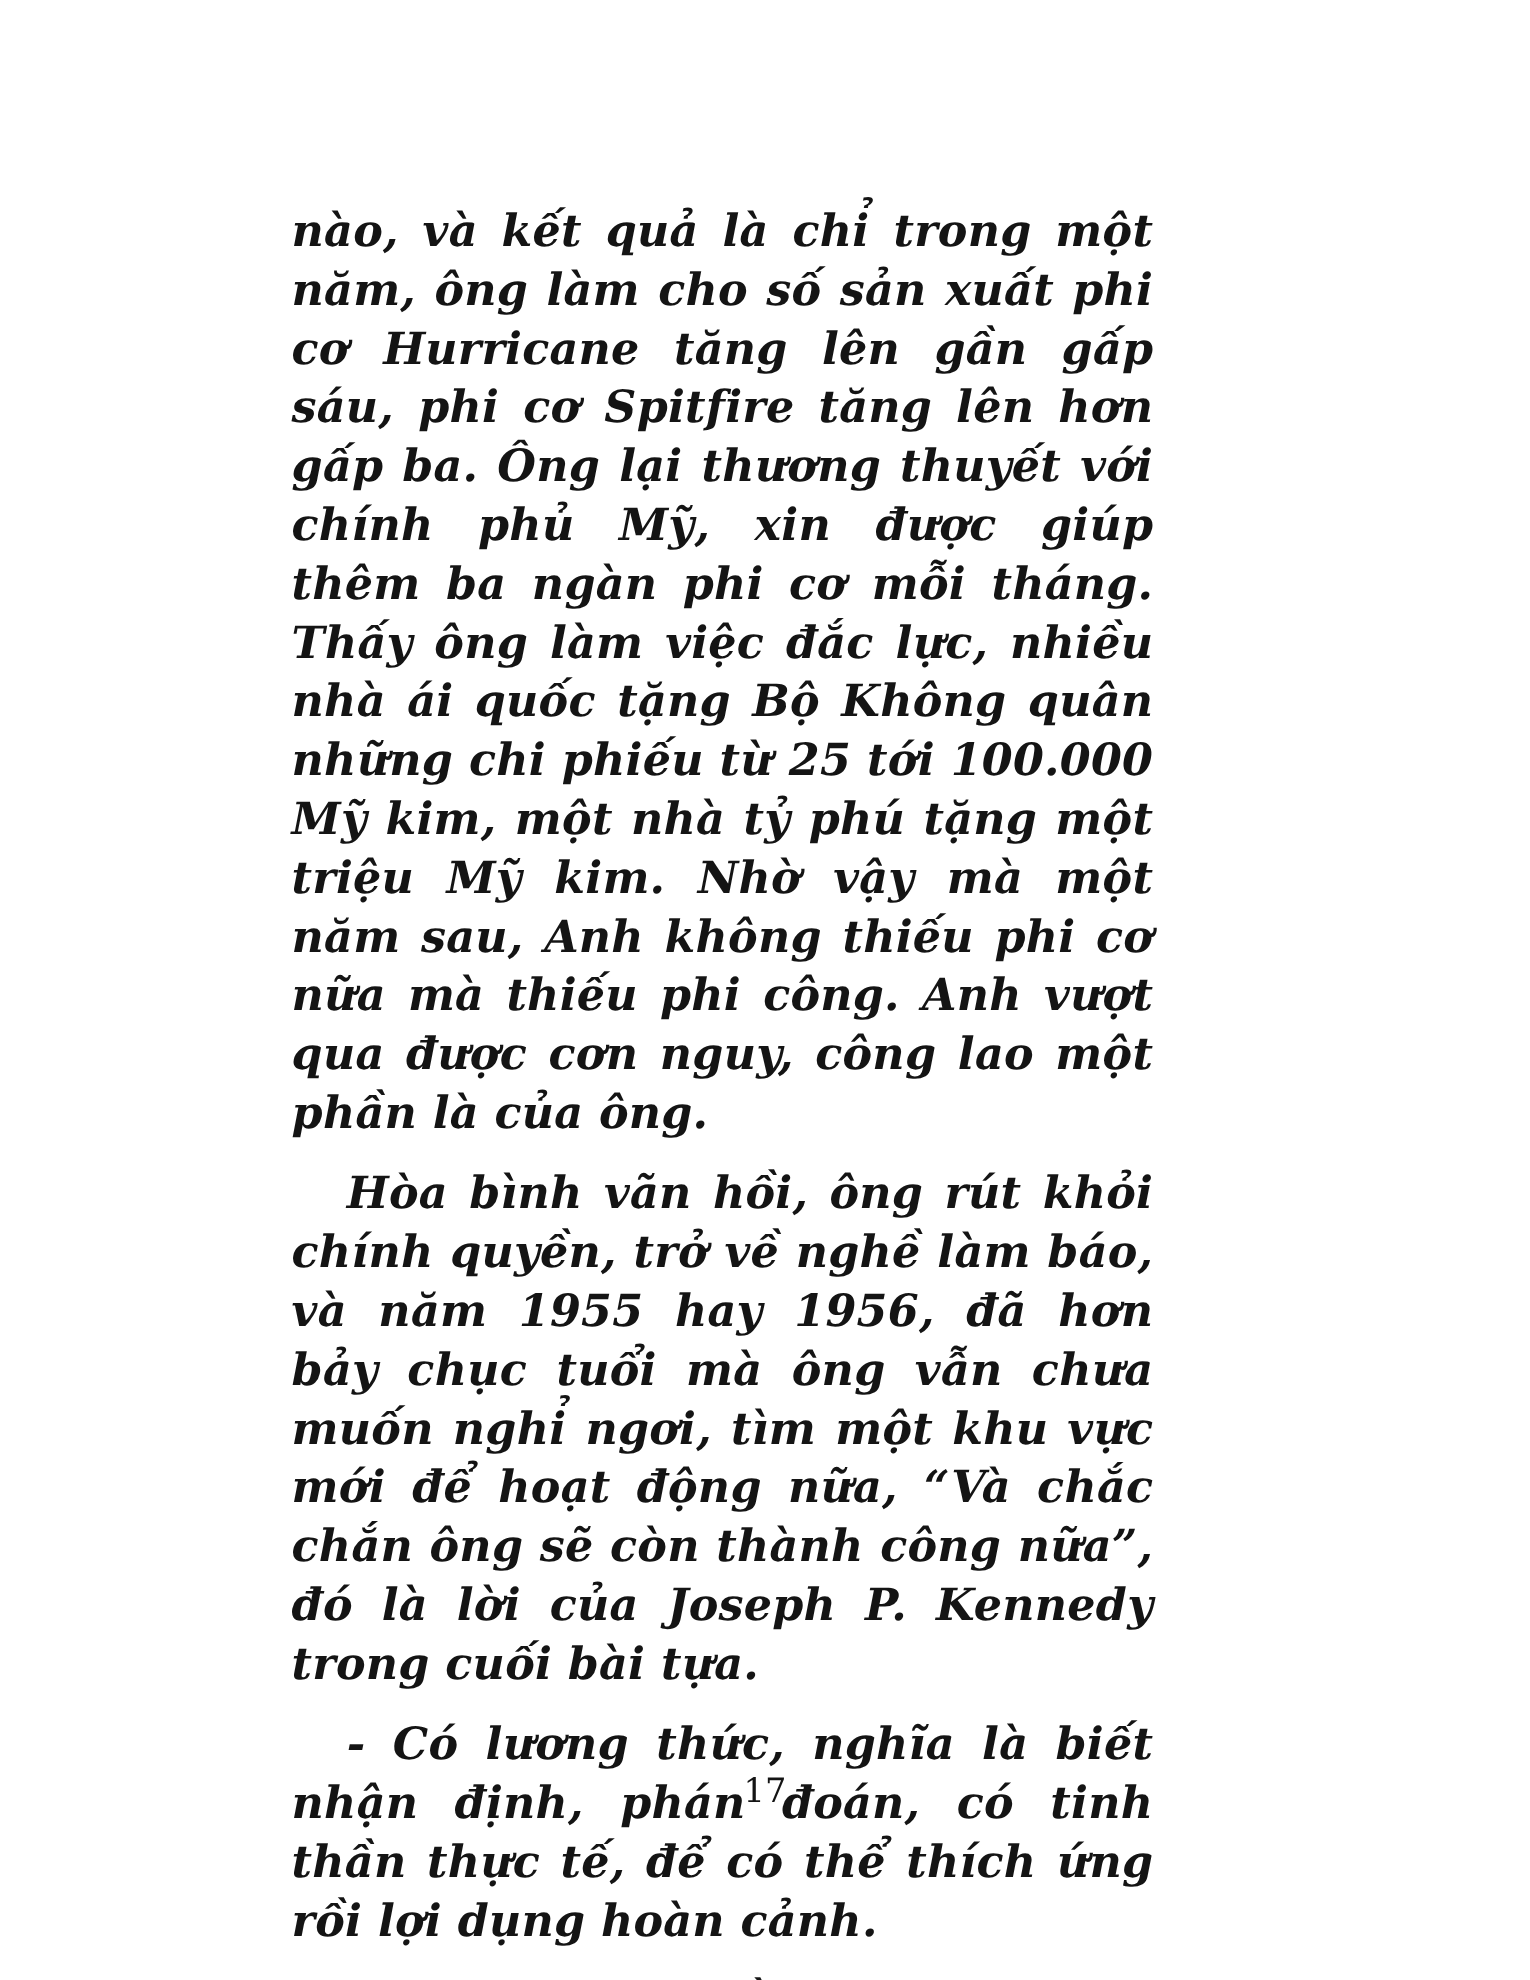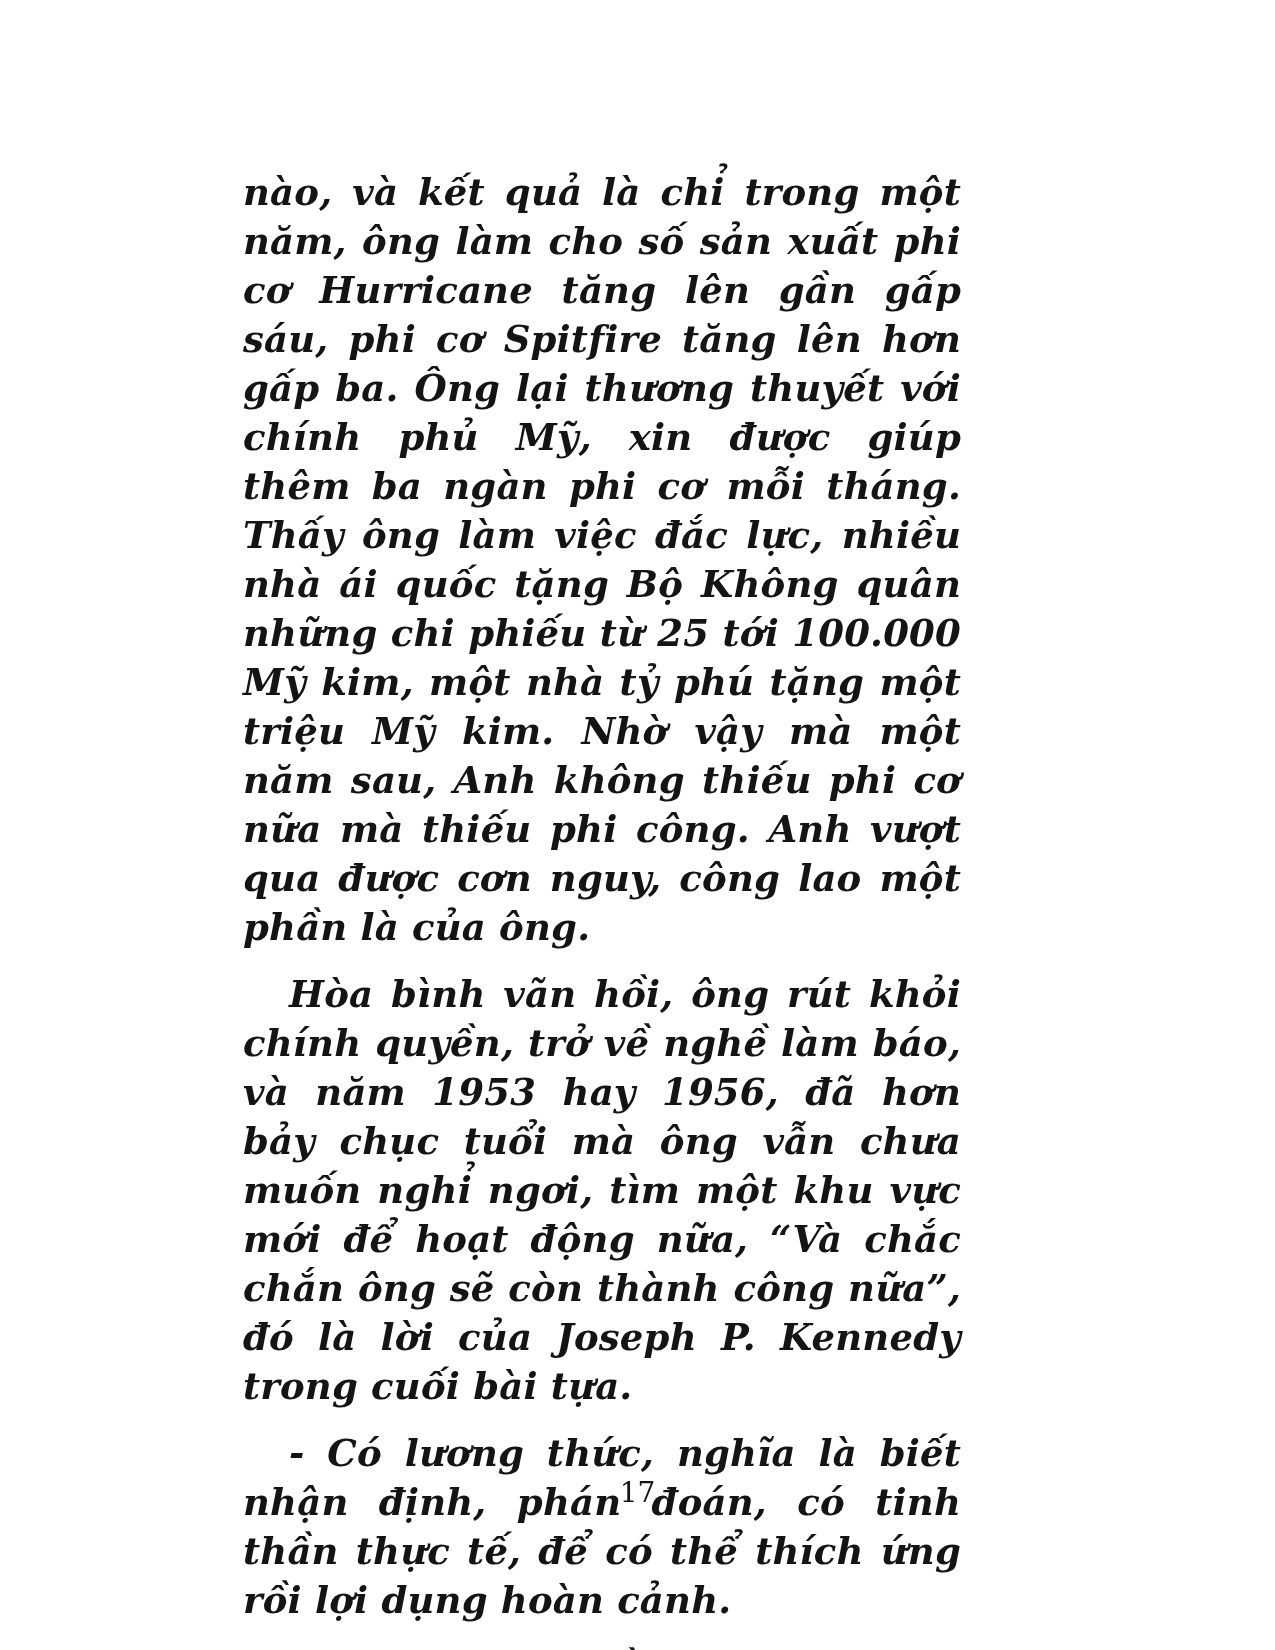--- a/index.html
+++ b/index.html
@@ -45,18 +45,18 @@
       font-size: 28px;
       color: #141414;
     }
   </style>
 </head>
 <body>
 
 <div class="page">
   <div class="text-block">
     <p class="no-indent">nào, và kết quả là chỉ trong một năm, ông làm cho số sản xuất phi cơ Hurricane tăng lên gần gấp sáu, phi cơ Spitfire tăng lên hơn gấp ba. Ông lại thương thuyết với chính phủ Mỹ, xin được giúp thêm ba ngàn phi cơ mỗi tháng. Thấy ông làm việc đắc lực, nhiều nhà ái quốc tặng Bộ Không quân những chi phiếu từ 25 tới 100.000 Mỹ kim, một nhà tỷ phú tặng một triệu Mỹ kim. Nhờ vậy mà một năm sau, Anh không thiếu phi cơ nữa mà thiếu phi công. Anh vượt qua được cơn nguy, công lao một phần là của ông.</p>
-    <p>Hòa bình vãn hồi, ông rút khỏi chính quyền, trở về nghề làm báo, và năm 1953 hay 1956, đã hơn bảy chục tuổi mà ông vẫn chưa muốn nghỉ ngơi, tìm một khu vực mới để hoạt động nữa, “Và chắc chắn ông sẽ còn thành công nữa”, đó là lời của Joseph P. Kennedy trong cuối bài tựa.</p>
+    <p>Hòa bình vãn hồi, ông rút khỏi chính quyền, trở về nghề làm báo, và năm 1955 hay 1956, đã hơn bảy chục tuổi mà ông vẫn chưa muốn nghỉ ngơi, tìm một khu vực mới để hoạt động nữa, “Và chắc chắn ông sẽ còn thành công nữa”, đó là lời của Joseph P. Kennedy trong cuối bài tựa.</p>
     <p>- Có lương thức, nghĩa là biết nhận định, phán đoán, có tinh thần thực tế, để có thể thích ứng rồi lợi dụng hoàn cảnh.</p>
     <p>- Làm thích nhiều.</p>
   </div>
   <div class="page-number">17</div>
 </div>
 
 </body></html>

